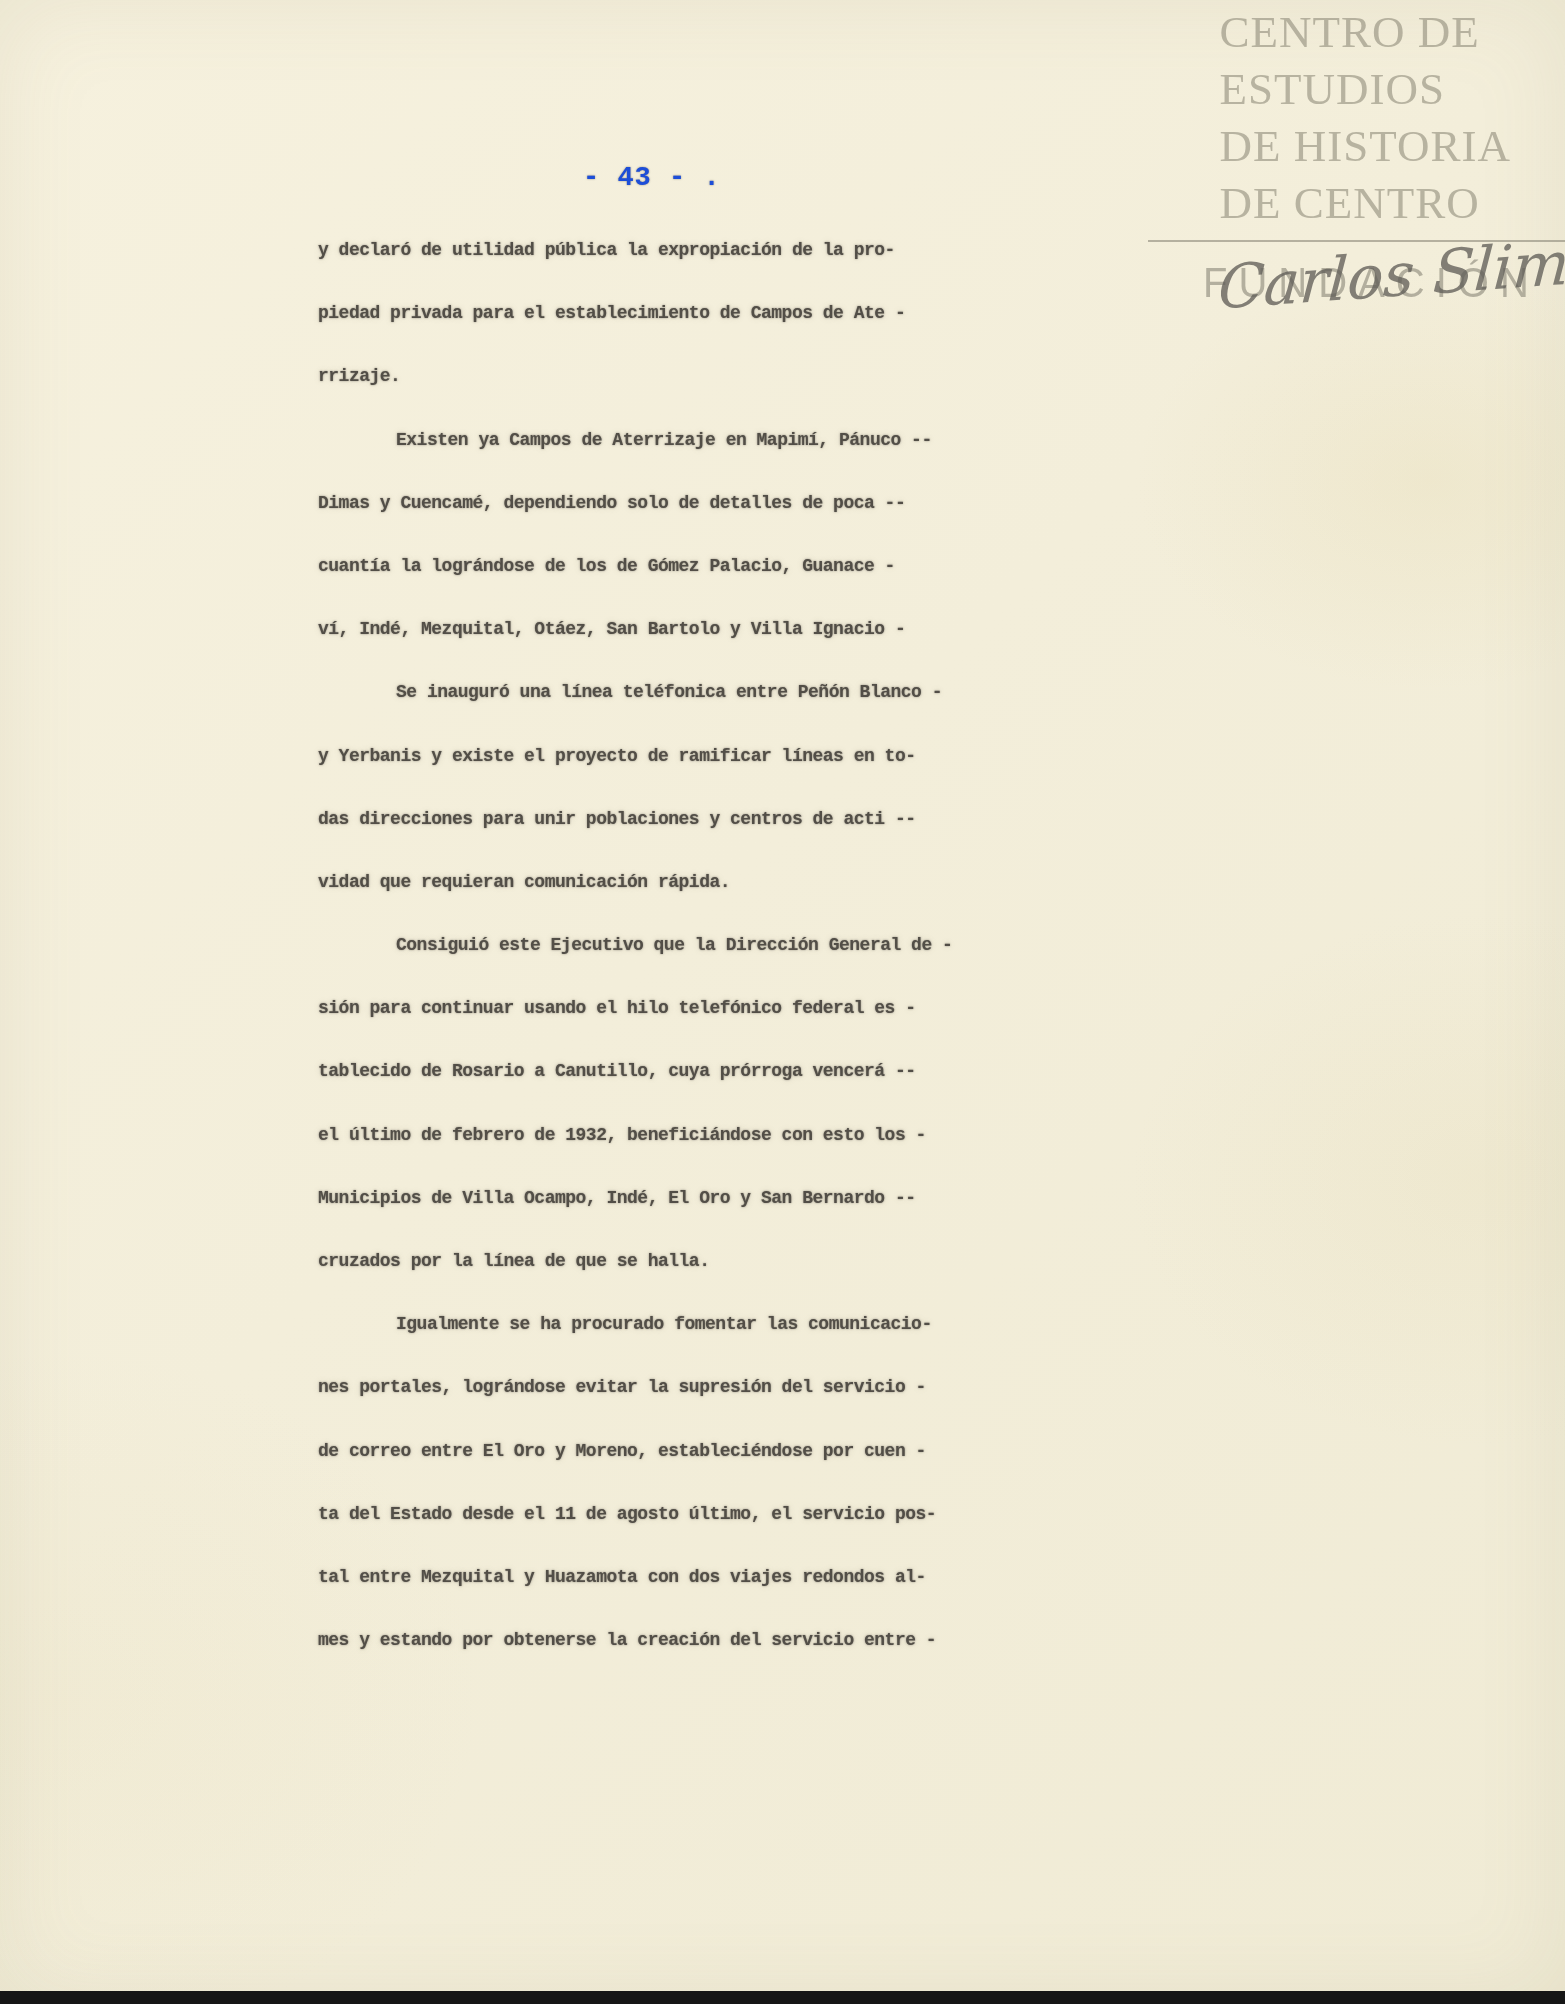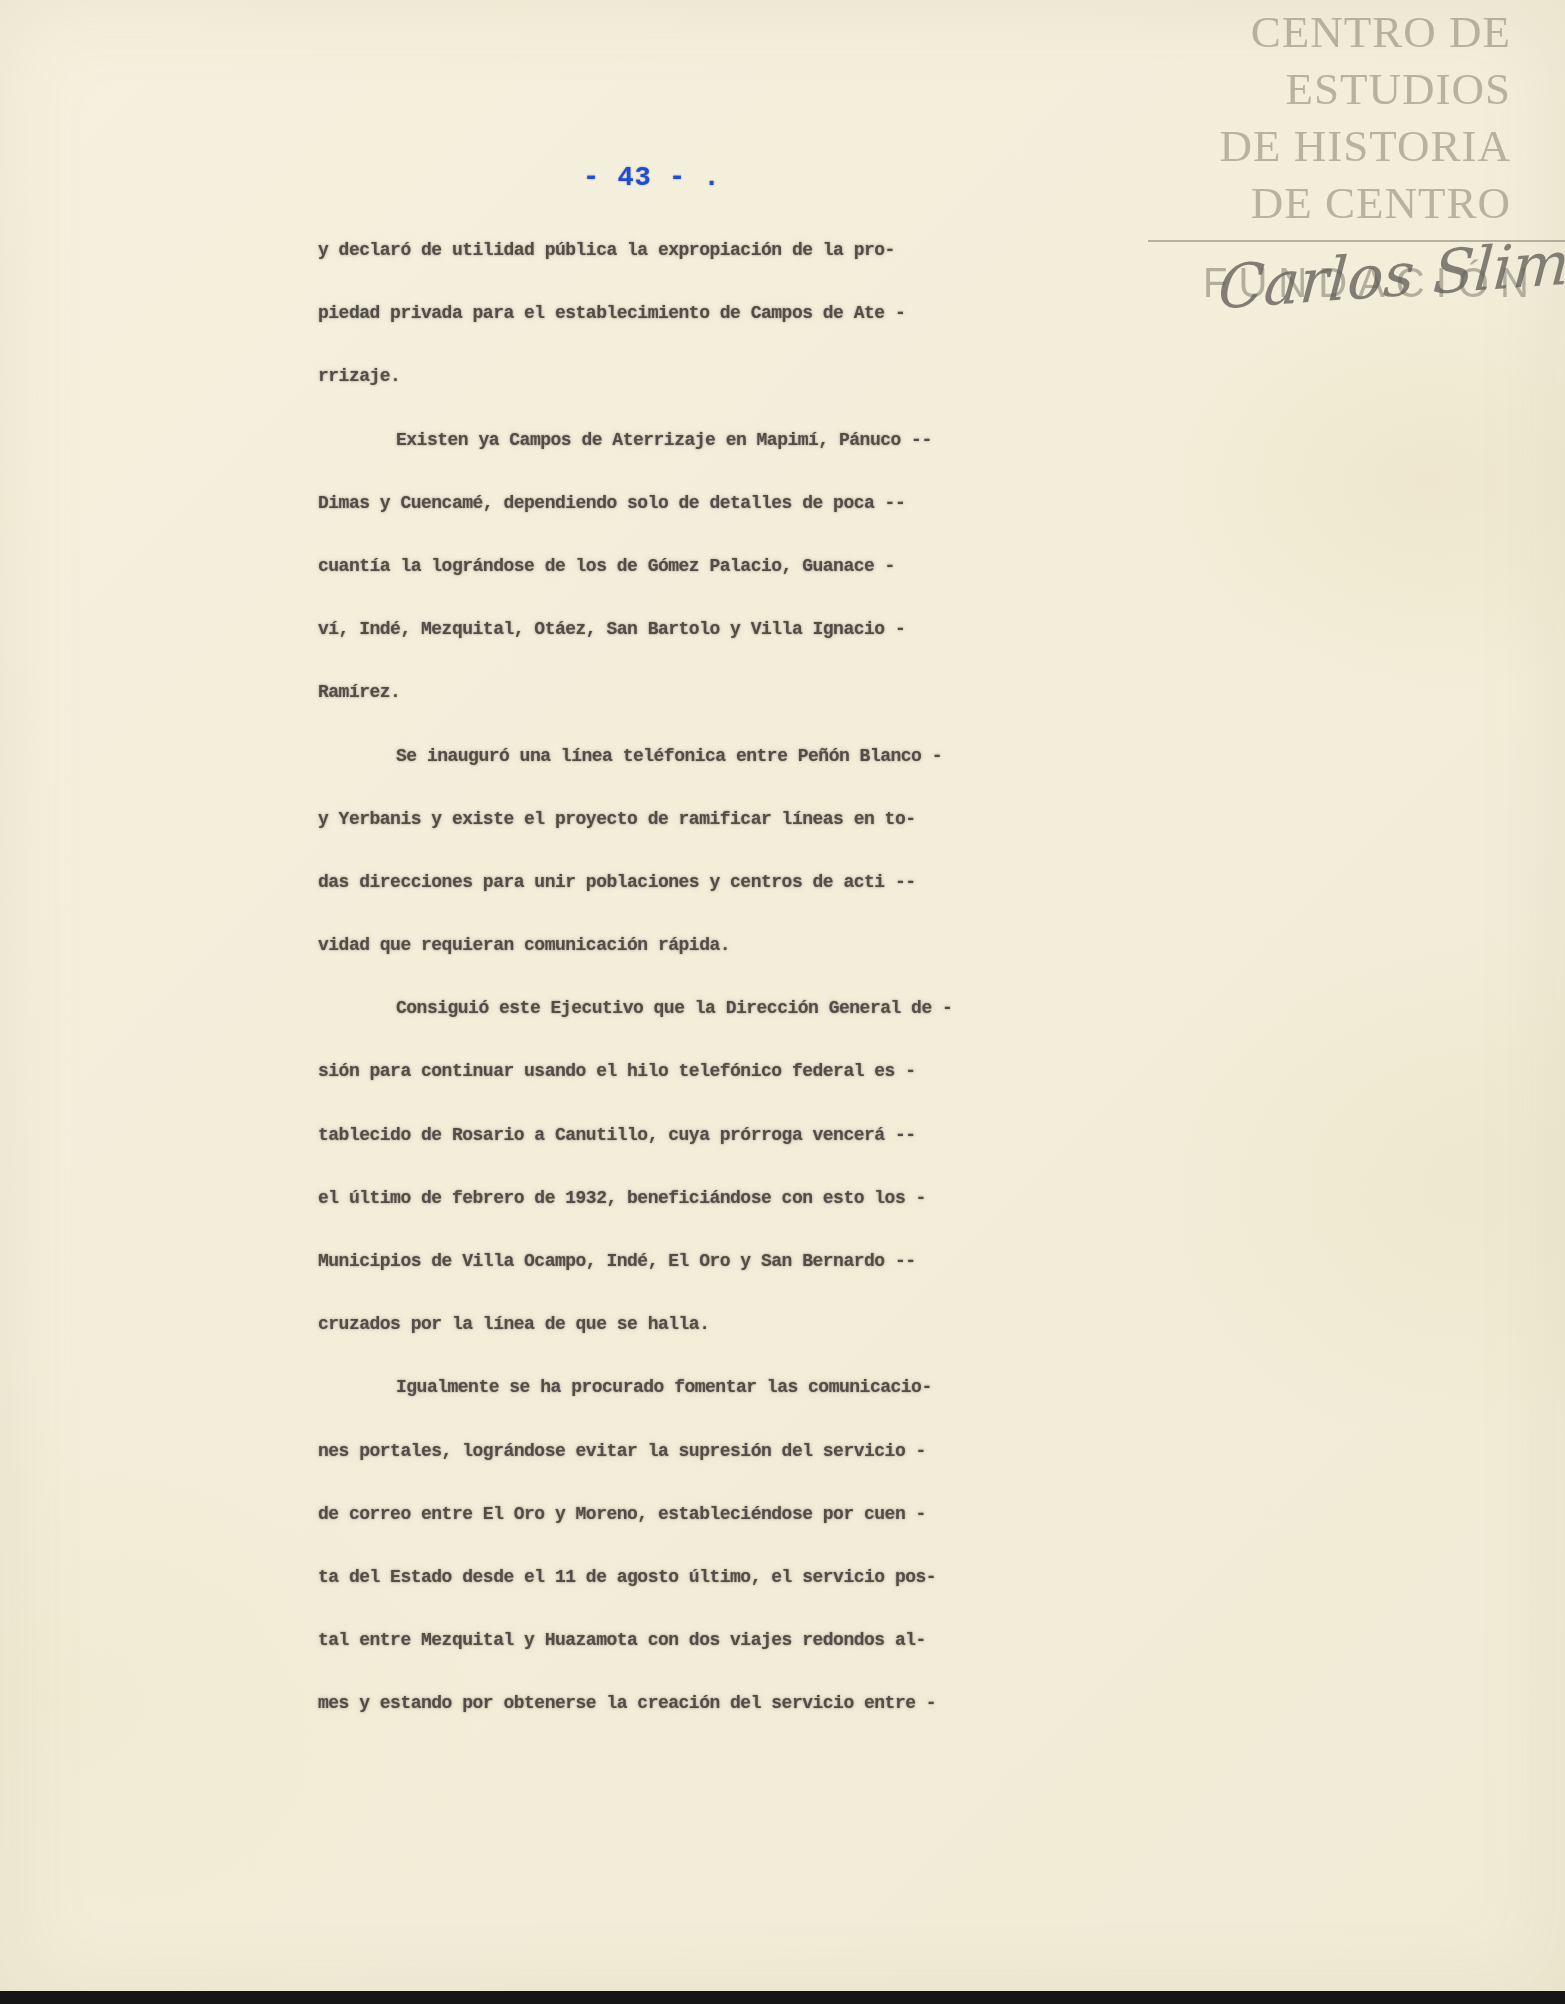--- a/index.html
+++ b/index.html
@@ -25,21 +25,21 @@
   }
   .line{height:63.2px;white-space:pre;}
   .line.indent{padding-left:78px;}
   .page-number{
     position:absolute;left:583px;top:163px;
     color:#1d4ed8;font-size:27px;font-weight:bold;letter-spacing:1px;
     text-shadow:0 0 2px rgba(90,84,74,0.65);
   }
   
   .wm-institution{
-    position:absolute;top:4px;right:54px;text-align:right;
+    position:absolute;top:4px;right:54px;
     font-family:"Liberation Serif","DejaVu Serif",serif;
     font-size:45px;line-height:57px;letter-spacing:1px;
     color:rgba(128,124,108,0.52);
   }
   .wm-rule{
     position:absolute;top:240px;left:1148px;right:0;height:0;
     border-top:2px solid rgba(130,126,112,0.55);
   }
   .wm-foundation{
     position:absolute;top:260px;left:1203px;
@@ -82,21 +82,20 @@
 <div class="page-number">- 43 - .</div>
 
 <div class="typed">
   <div class="line">y declaró de utilidad pública la expropiación de la pro-</div>
   <div class="line">piedad privada para el establecimiento de Campos de Ate -</div>
   <div class="line">rrizaje.</div>
   <div class="line indent">Existen ya Campos de Aterrizaje en Mapimí, Pánuco --</div>
   <div class="line">Dimas y Cuencamé, dependiendo solo de detalles de poca --</div>
   <div class="line">cuantía la lográndose de los de Gómez Palacio, Guanace -</div>
   <div class="line">ví, Indé, Mezquital, Otáez, San Bartolo y Villa Ignacio -</div>
-  <div class="line">Ramírez.</div>
   <div class="line indent">Se inauguró una línea teléfonica entre Peñón Blanco -</div>
   <div class="line">y Yerbanis y existe el proyecto de ramificar líneas en to-</div>
   <div class="line">das direcciones para unir poblaciones y centros de acti --</div>
   <div class="line">vidad que requieran comunicación rápida.</div>
   <div class="line indent">Consiguió este Ejecutivo que la Dirección General de -</div>
   <div class="line">sión para continuar usando el hilo telefónico federal es -</div>
   <div class="line">tablecido de Rosario a Canutillo, cuya prórroga vencerá --</div>
   <div class="line">el último de febrero de 1932, beneficiándose con esto los -</div>
   <div class="line">Municipios de Villa Ocampo, Indé, El Oro y San Bernardo --</div>
   <div class="line">cruzados por la línea de que se halla.</div>

